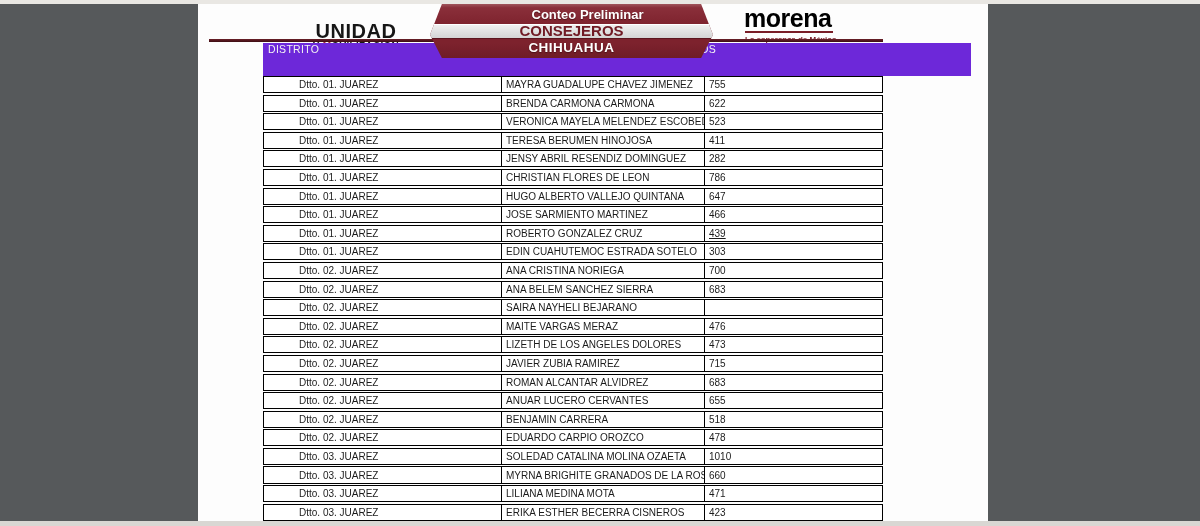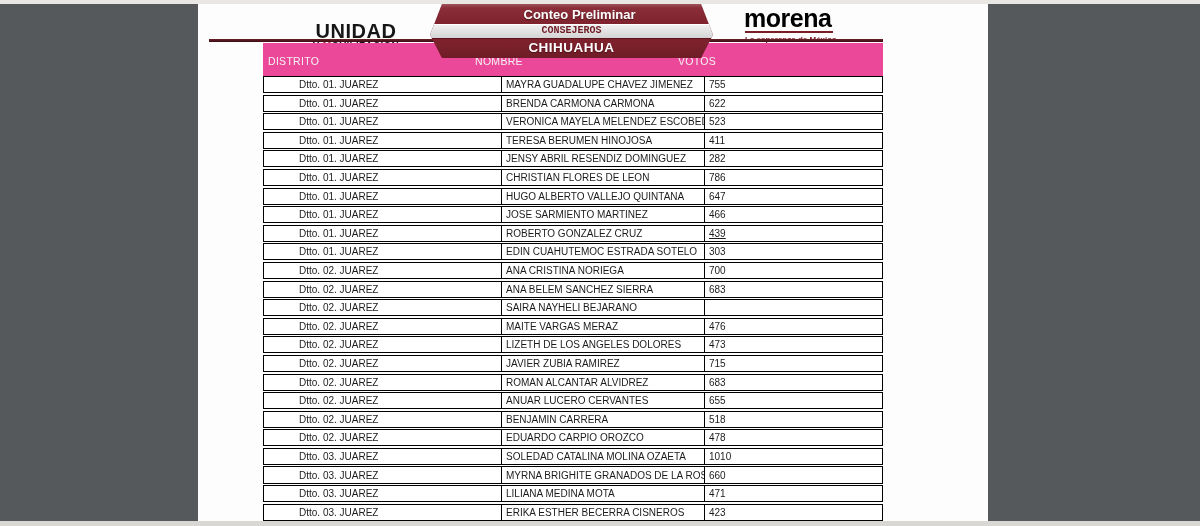--- a/index.html
+++ b/index.html
@@ -20,37 +20,37 @@
 
   .logo-morena{position:absolute;left:546px;top:2px;width:96px;}
   .morena-brand{font-size:25px;font-weight:800;color:#000000;letter-spacing:-.5px;line-height:25px;}
   .morena-rule{height:2px;background:#7a1d27;width:88px;margin:0 0 2px 1px;}
   .morena-tagline{font-size:8px;font-weight:700;color:#7a1d27;white-space:nowrap;padding-left:1px;}
 
   .header-rule{position:absolute;left:11px;top:35px;width:674px;height:3px;
     background:linear-gradient(#6b2029,#3c0d13);}
 
   
-  .black-band{position:absolute;left:65px;top:39px;width:620px;height:33px;background:#ec4899;
-    display:flex;align-items:flex-end;box-sizing:border-box;padding-bottom:9px;}
+  .black-band{position:absolute;left:65px;top:39px;width:708px;height:33px;background:#6d28d9;
+    display:flex;align-items:flex-end;box-sizing:border-box;padding-bottom:21px;}
   .band-col{color:#f3f3f3;font-size:10.5px;letter-spacing:.3px;box-sizing:border-box;padding-left:5px;}
   .band-c1{width:207px;}
   .band-c2{width:203px;}
   .band-c3{flex:1;}
 
   
   .ribbon{position:absolute;left:232px;top:0;width:283px;height:54px;z-index:3;text-align:center;
     clip-path:polygon(0 57%,4.2% 0,95.8% 0,100% 57%,95.8% 100%,4.2% 100%);
     background:linear-gradient(180deg,#a0555c 0%,#8a2f3a 7%,#7d222d 40%,#7d222d 72%,#6f1c26 100%);}
-  .ribbon-line1{position:absolute;top:3px;left:8px;width:100%;font-size:13px;font-weight:700;color:#ffffff;
+  .ribbon-line1{position:absolute;top:3px;left:16px;width:100%;font-size:13px;font-weight:700;color:#ffffff;
     text-shadow:0 1px 1px rgba(40,0,5,.55);}
   .ribbon-stripe{position:absolute;top:20px;left:0;width:100%;height:14px;
     background:linear-gradient(#f2f2f2,#d4d4d4);box-shadow:inset 0 1px 0 #ffffff, 0 1px 0 rgba(60,10,15,.5);}
-  .ribbon-line2{position:absolute;top:20px;left:0;width:100%;font-size:10px;line-height:14px;
-    font-weight:800;color:#701a24;font-family:Liberation Mono, monospace;}
+  .ribbon-line2{position:absolute;top:20px;left:0;width:100%;font-size:15px;line-height:14px;
+    font-weight:800;color:#701a24;}
   .ribbon-line3{position:absolute;top:36px;left:0;width:100%;font-size:13.5px;font-weight:800;
     letter-spacing:.5px;color:#ffffff;text-shadow:0 1px 1px rgba(40,0,5,.5);}
 
   
   .rows{position:absolute;left:65px;top:72px;width:620px;}
   .t-row{display:flex;height:17.1px;box-sizing:border-box;border:1.5px solid #000;
     margin-bottom:1.5px;background:#ffffff;align-items:center;padding-left:31px;}
   .cell{box-sizing:border-box;height:100%;display:flex;align-items:center;
     padding-left:4px;font-size:10px;color:#1b1b1b;white-space:nowrap;overflow:hidden;}
   .c1{width:207px;border-right:1.5px solid #000;}

